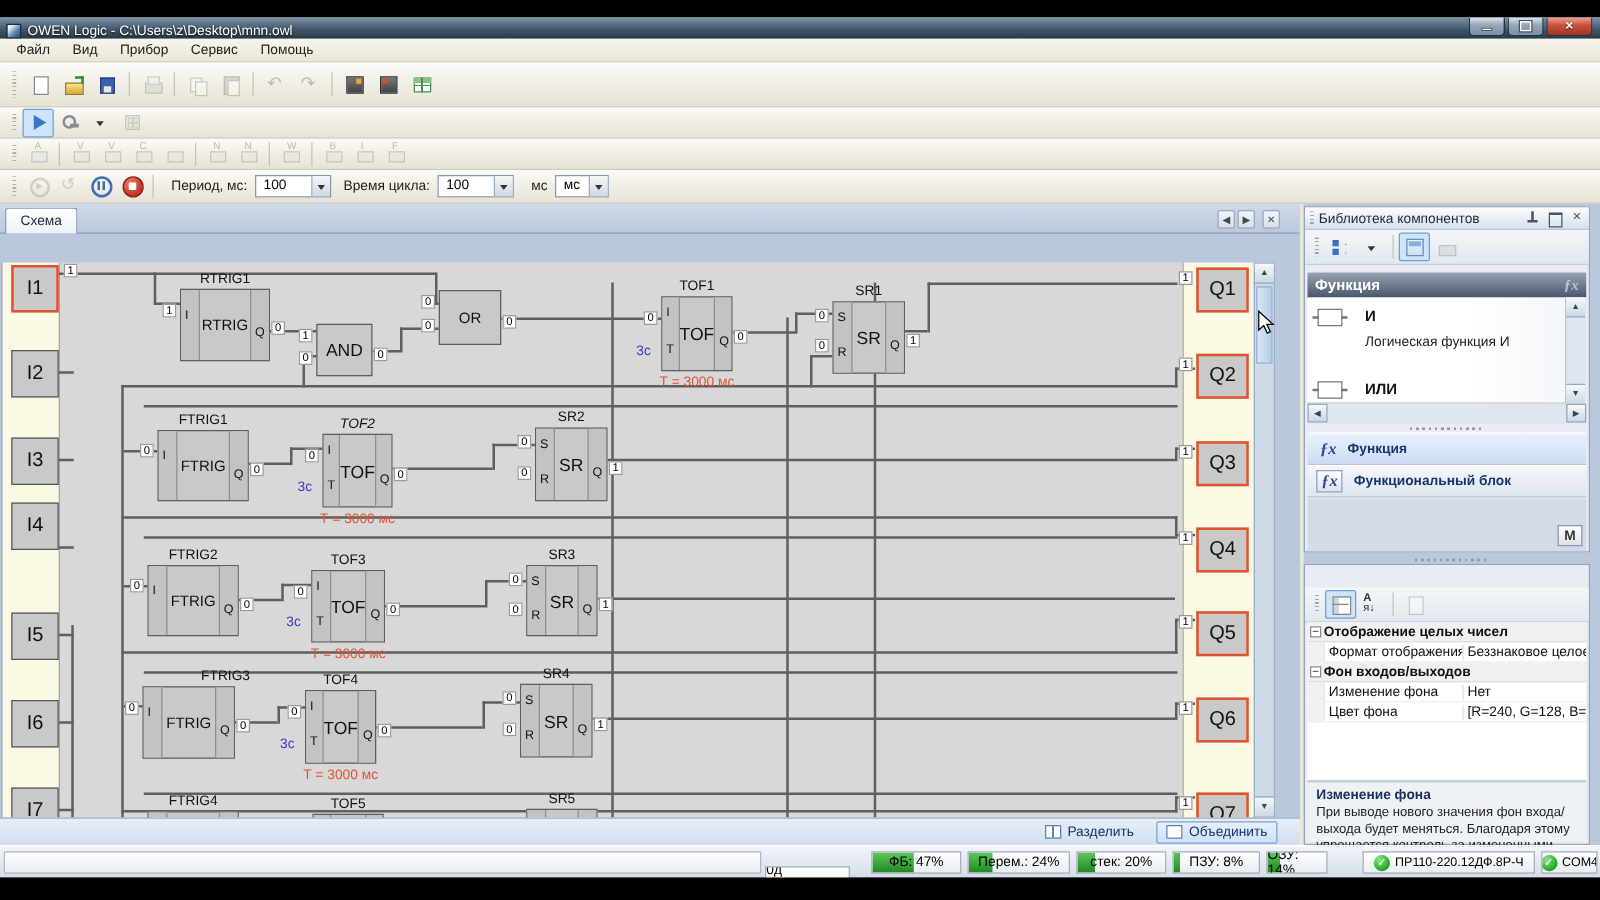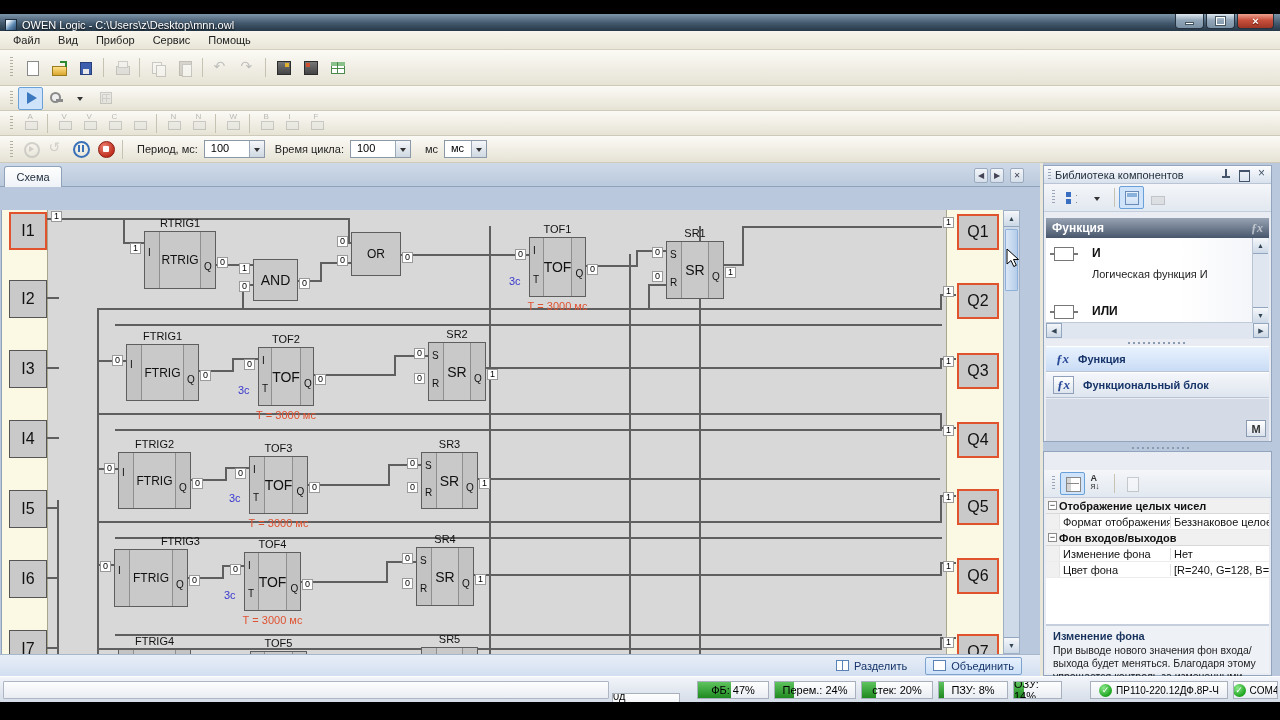--- a/index.html
+++ b/index.html
@@ -462,21 +462,21 @@
           <div class="io act" style="position: absolute; left: 7px; top: 2px; width: 38px; height: 38px;">
             <div class="iotxt">I1</div>
             <div class="val" style="position: absolute; left: 40px; top: -3px;">1</div>
           </div>
           <div class="io" style="position: absolute; left: 7px; top: 70px; width: 38px; height: 38px;">
             <div class="iotxt">I2</div>
           </div>
           <div class="io" style="position: absolute; left: 7px; top: 140px; width: 38px; height: 38px;">
             <div class="iotxt">I3</div>
           </div>
-          <div class="io" style="position: absolute; left: 7px; top: 210px; width: 38px; height: 38px;">
+          <div class="io" style="position: absolute; left: 7px; top: 192px; width: 38px; height: 38px;">
             <div class="iotxt">I4</div>
           </div>
           <div class="io" style="position: absolute; left: 7px; top: 280px; width: 38px; height: 38px;">
             <div class="iotxt">I5</div>
           </div>
           <div class="io" style="position: absolute; left: 7px; top: 350px; width: 38px; height: 38px;">
             <div class="iotxt">I6</div>
           </div>
           <div class="io" style="position: absolute; left: 7px; top: 420px; width: 38px; height: 38px;">
             <div class="iotxt">I7</div>
@@ -580,21 +580,21 @@
               </div>
               <div class="fbcore" style="font-size: 12px;">FTRIG</div>
               <div class="pincol right">
                 <div class="pin" style="position: absolute; left: 3px; top: 29px;">Q</div>
               </div>
             </div>
             <div class="val" style="position: absolute; left: -14px; top: 11px;">0</div>
             <div class="val" style="position: absolute; left: 74px; top: 26px;">0</div>
           </div>
           <div class="fb" style="position: absolute; left: 256px; top: 137px; width: 56px; height: 59px;">
-            <div class="fblabel" style="position: absolute; left: -12px; top: -14px; width: 80px; height: 12px;">TOF2</div>
+            <div class="fblabel" style="position: absolute; left: -12px; top: -14px; width: 80px; height: 12px; font-style: italic;">TOF2</div>
             <div class="fbbody">
               <div class="pincol left">
                 <div class="pin" style="position: absolute; left: 3px; top: 7px;">I</div>
                 <div class="pin" style="position: absolute; left: 3px; top: 35px;">T</div>
               </div>
               <div class="fbcore" style="font-size: 14px;">TOF</div>
               <div class="pincol right">
                 <div class="pin" style="position: absolute; left: 3px; top: 30px;">Q</div>
               </div>
             </div>

